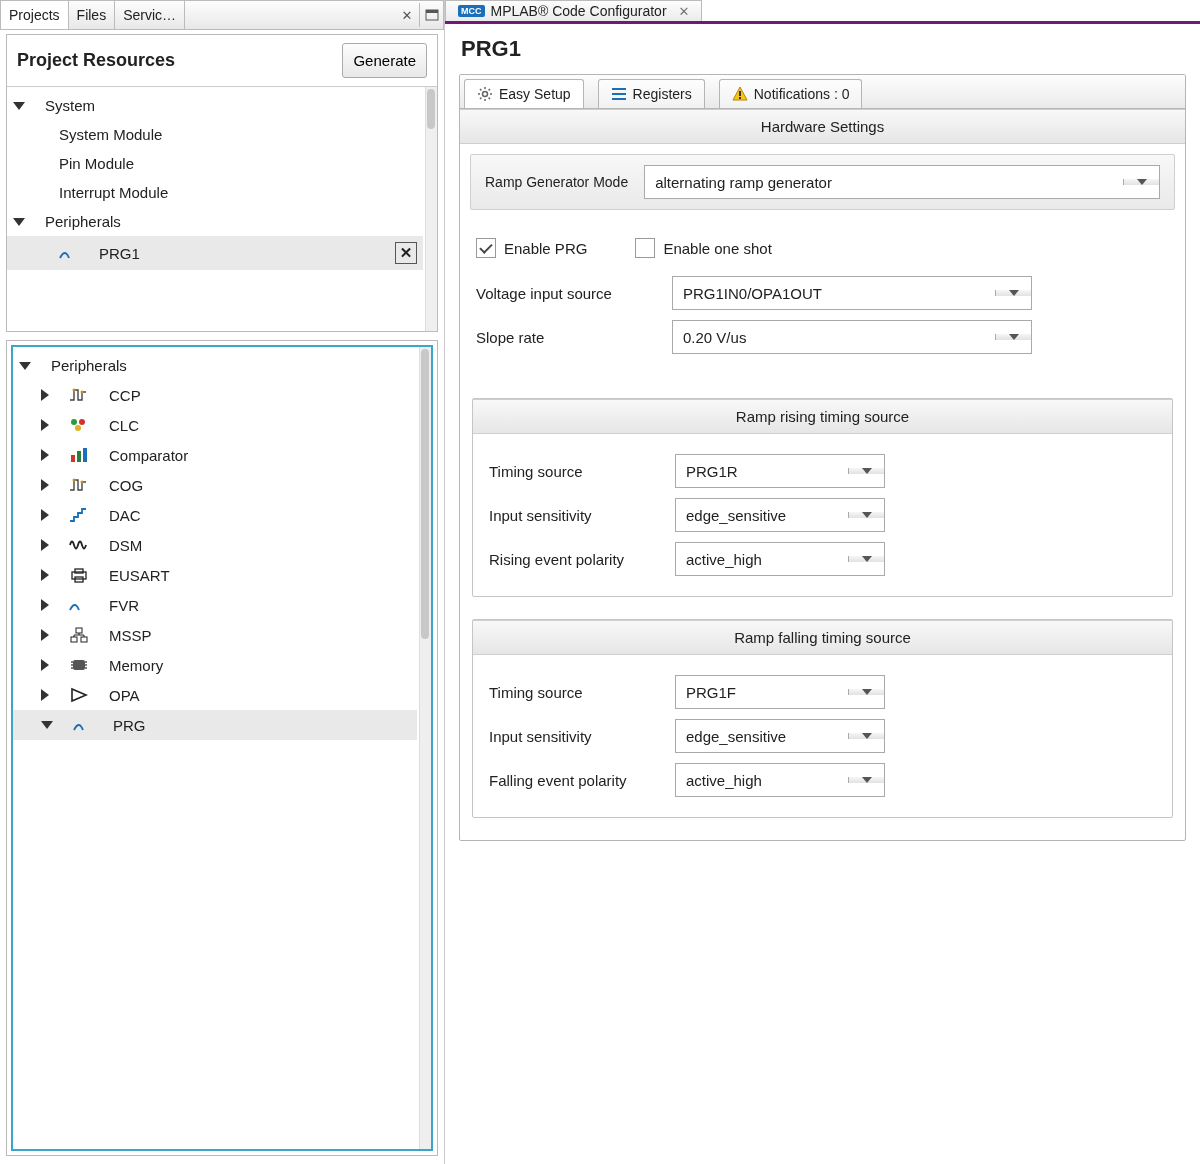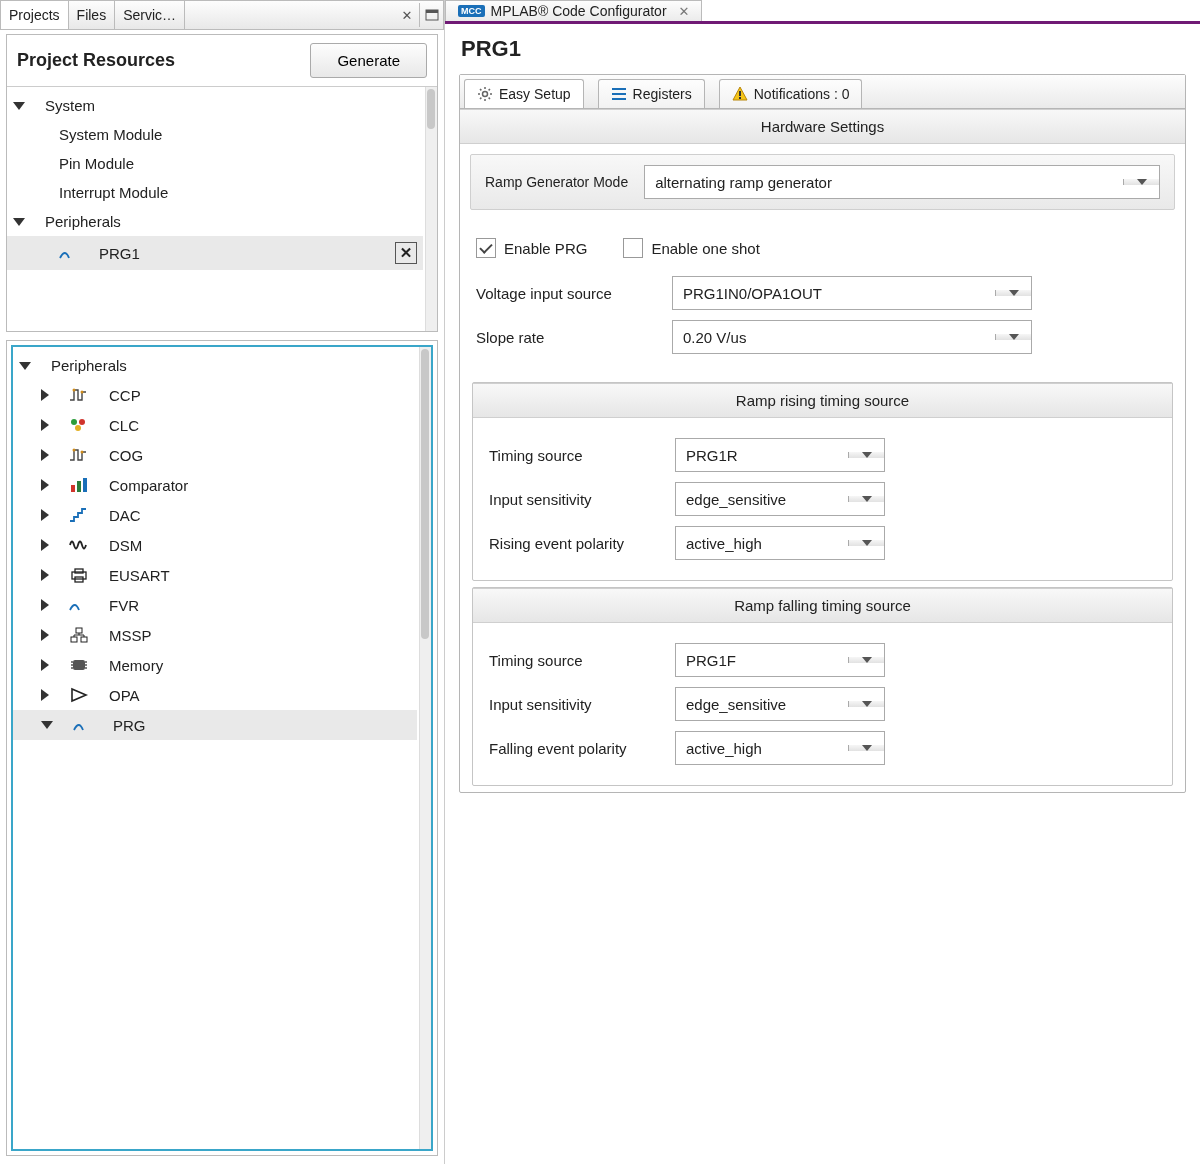--- a/index.html
+++ b/index.html
@@ -55,21 +55,21 @@
     display:flex;
     align-items:center;
     padding: 8px 10px;
     border-bottom: 1px solid #ccc;
     background:#fff;
   }
   .panel-title { font-weight: bold; font-size: 18px; flex:1;}
   .generate-btn {
     border: 1px solid #aaa;
     border-radius: 3px;
-    padding: 8px 26px;
+    padding: 8px 10px;
     background: linear-gradient(#fdfdfd,#e8e8e8);
     font-size: 15px;
   }
   .panel-body {
     position: relative;
     flex: 1;
     overflow: hidden;
   }
   .scroll-gutter {
     position:absolute;
@@ -204,42 +204,42 @@
     display:flex;align-items:center;justify-content:center;
     background: linear-gradient(#f6f6f6,#e2e2e2);
     border-left:1px solid #aaa;
   }
   .chev-down {
     width:0;height:0;
     border-left:5px solid transparent;
     border-right:5px solid transparent;
     border-top:6px solid #555;
   }
-  .checkrow { display:flex; gap:36px; margin: 6px 0 18px 0;}
+  .checkrow { display:flex; gap:48px; margin: 6px 0 18px 0;}
   .checkitem { display:flex; align-items:center; gap:8px; font-size:15px;}
   .chk {
     width:20px;height:20px;
     border:1px solid #999;
     background:#fff;
     display:flex;align-items:center;justify-content:center;
   }
   .chk.checked::after {
     content:"";
     width:10px;height:5px;
     border-left:2px solid #444;
     border-bottom:2px solid #444;
     transform: rotate(-45deg) translate(1px,-1px);
   }
   .form-row { display:flex; align-items:center; gap:16px; margin: 10px 0;}
   .form-label { width: 180px; font-size:15px;}
   .form-label.narrow { width: 170px; }
   
   .sub-group {
     border:1px solid #c5c5c5;
-    margin: 6px 12px;
+    margin: 22px 12px;
     border-radius:2px;
   }
   .sub-group .section-body { padding: 10px 16px;}
   .sub-group .combo { width: 210px; flex:none;}
 </style>
 </head>
 <body>
 
 <div class="left-col">
   <div class="left-tabbar">
@@ -323,37 +323,37 @@
                   <circle cx="13" cy="5" r="3" fill="#d0342c"></circle>
                   <circle cx="9" cy="11" r="3" fill="#e3b023"></circle>
                 </svg>
               </span>
             <span>CLC</span>
           </div>
           <div class="tree-row indent1">
             <span class="caret caret-right"></span>
             <span class="pico">
                 <svg width="20" height="16">
+                  <rect x="2" y="8" width="4" height="7" fill="#d0342c"></rect>
+                  <rect x="8" y="4" width="4" height="11" fill="#2a7d3a"></rect>
+                  <rect x="14" y="1" width="4" height="14" fill="#1a6fb8"></rect>
+                </svg>
+              </span>
+            <span>Comparator</span>
+          </div>
+          <div class="tree-row indent1">
+            <span class="caret caret-right"></span>
+            <span class="pico">
+                <svg width="20" height="16">
                   <path d="M1 13 L5 13 L5 3 L9 3 L9 13 L13 13 L13 5 L17 5" fill="none" stroke="#444" stroke-width="1.4"></path>
                   <circle cx="5" cy="3" r="1.5" fill="#d08c1a"></circle>
                   <circle cx="13" cy="5" r="1.5" fill="#d08c1a"></circle>
                 </svg>
               </span>
             <span>COG</span>
-          </div>
-          <div class="tree-row indent1">
-            <span class="caret caret-right"></span>
-            <span class="pico">
-                <svg width="20" height="16">
-                  <rect x="2" y="8" width="4" height="7" fill="#d0342c"></rect>
-                  <rect x="8" y="4" width="4" height="11" fill="#2a7d3a"></rect>
-                  <rect x="14" y="1" width="4" height="14" fill="#1a6fb8"></rect>
-                </svg>
-              </span>
-            <span>Comparator</span>
           </div>
           <div class="tree-row indent1">
             <span class="caret caret-right"></span>
             <span class="pico">
                 <svg width="20" height="16">
                   <path d="M1 14 L5 14 L5 10 L9 10 L9 6 L13 6 L13 2 L17 2" fill="none" stroke="#1a6fb8" stroke-width="1.8"></path>
                 </svg>
               </span>
             <span>DAC</span>
           </div>

